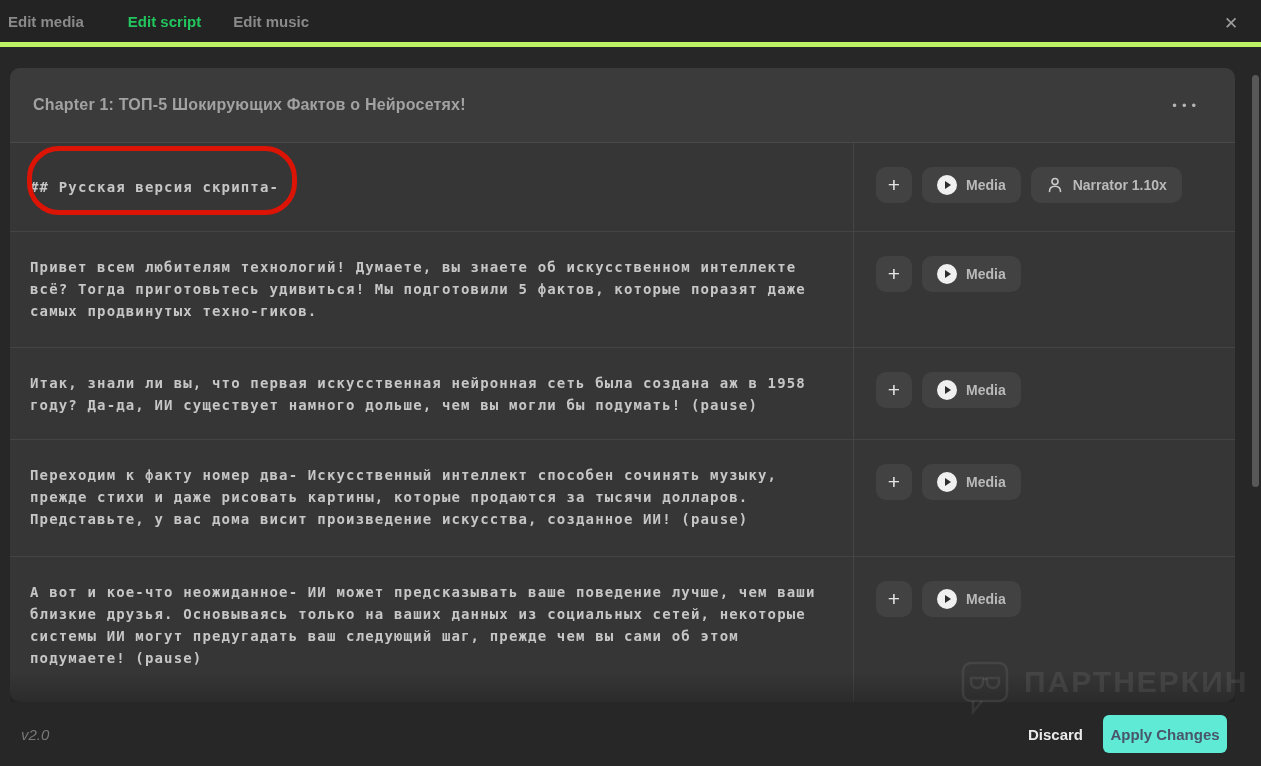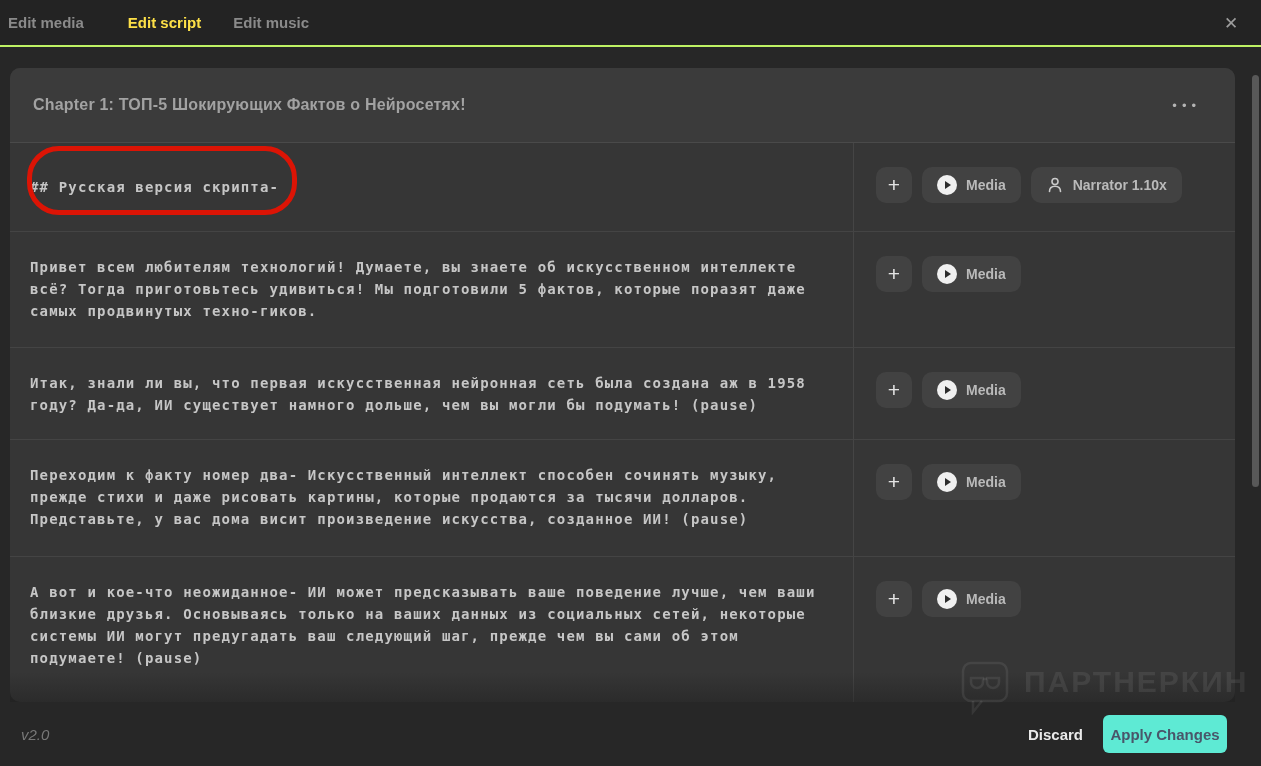--- a/index.html
+++ b/index.html
@@ -1,25 +1,25 @@
 <!DOCTYPE html>
 <html><head>
 <meta charset="utf-8">
 <style>
   * { margin:0; padding:0; box-sizing:border-box; }
   html,body { width:1261px; height:766px; background:#272727; overflow:hidden;
               font-family:"Liberation Sans", sans-serif; }
 
   
   .topbar { position:absolute; left:0; top:0; width:1261px; height:47px;
-            background:#232323; border-bottom:2px solid #bef264;
+            background:#232323; border-bottom:5px solid #bef264;
             display:flex; align-items:center; }
   .tab { font-size:15px; font-weight:bold; color:#8a8a8a; margin-left:32px; cursor:pointer; }
   .tab:first-child { margin-left:8px; }
-  .tab.active { color:#fde047;padding-left:12px; }
+  .tab.active { color:#22c55e;padding-left:12px; }
   .close-btn { position:absolute; right:18px; top:12px; width:24px; height:24px;
                color:#9c9c9c; font-size:17px; line-height:24px; text-align:center; cursor:pointer; }
 
   
   .panel { position:absolute; left:10px; top:68px; width:1225px; height:634px;
            background:#363636; border-radius:10px; overflow:hidden; }
   .panel-header { height:75px; background:#3b3b3b; border-bottom:1px solid #4a4a4a;
                   display:flex; align-items:center; justify-content:space-between;
                   padding:0 30px 0 23px; }
   .chapter-title { color:#a2a2a2; font-size:16px; font-weight:bold; letter-spacing:.2px; }

